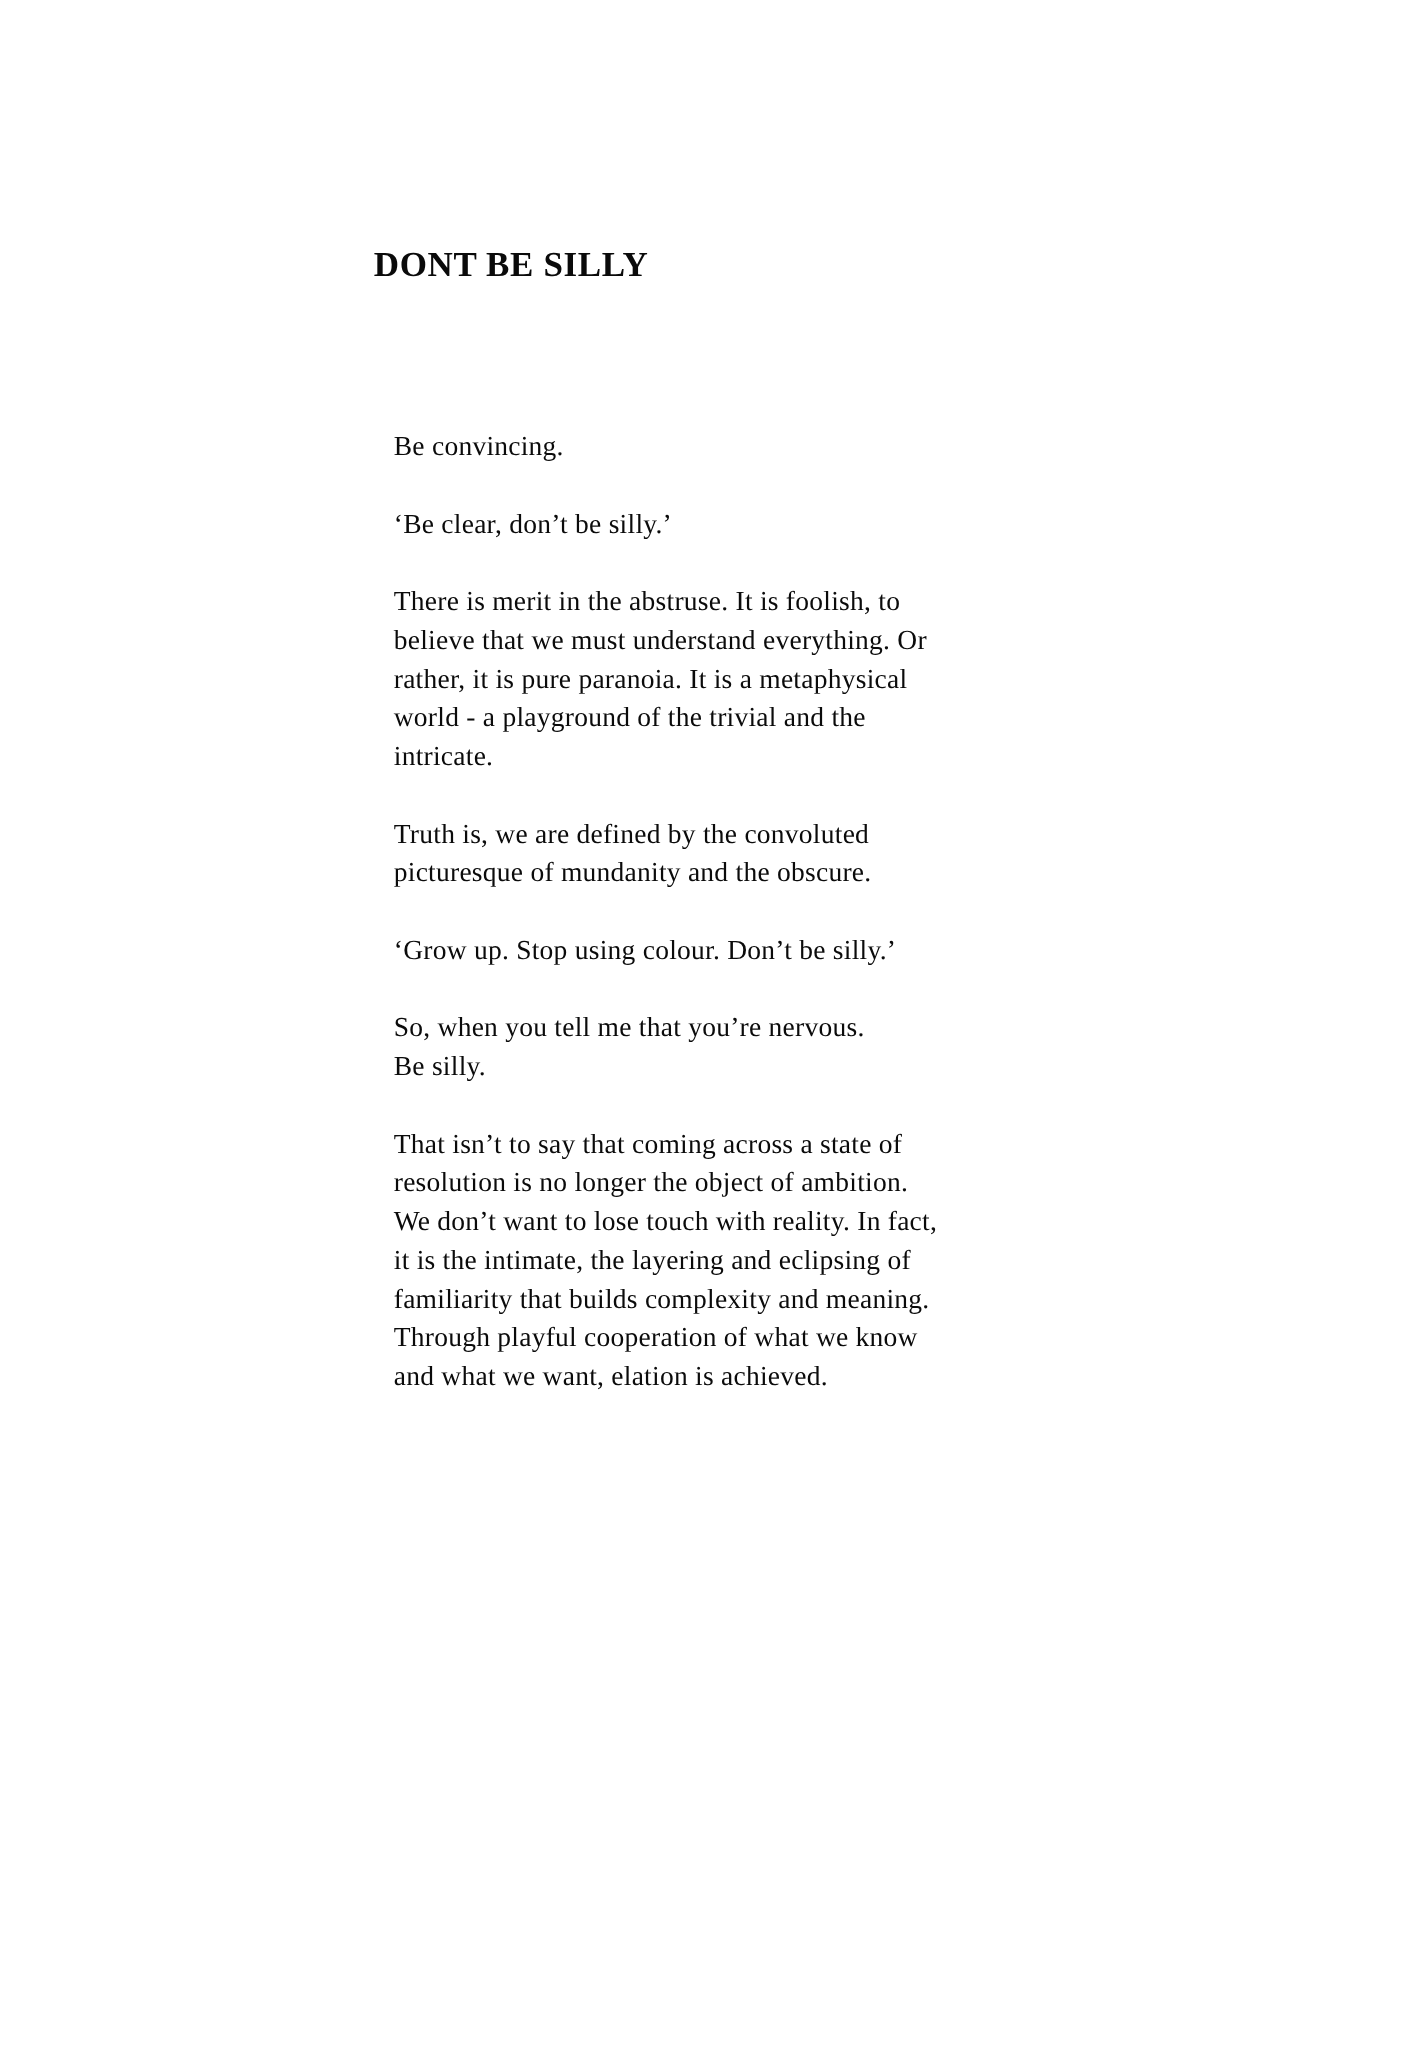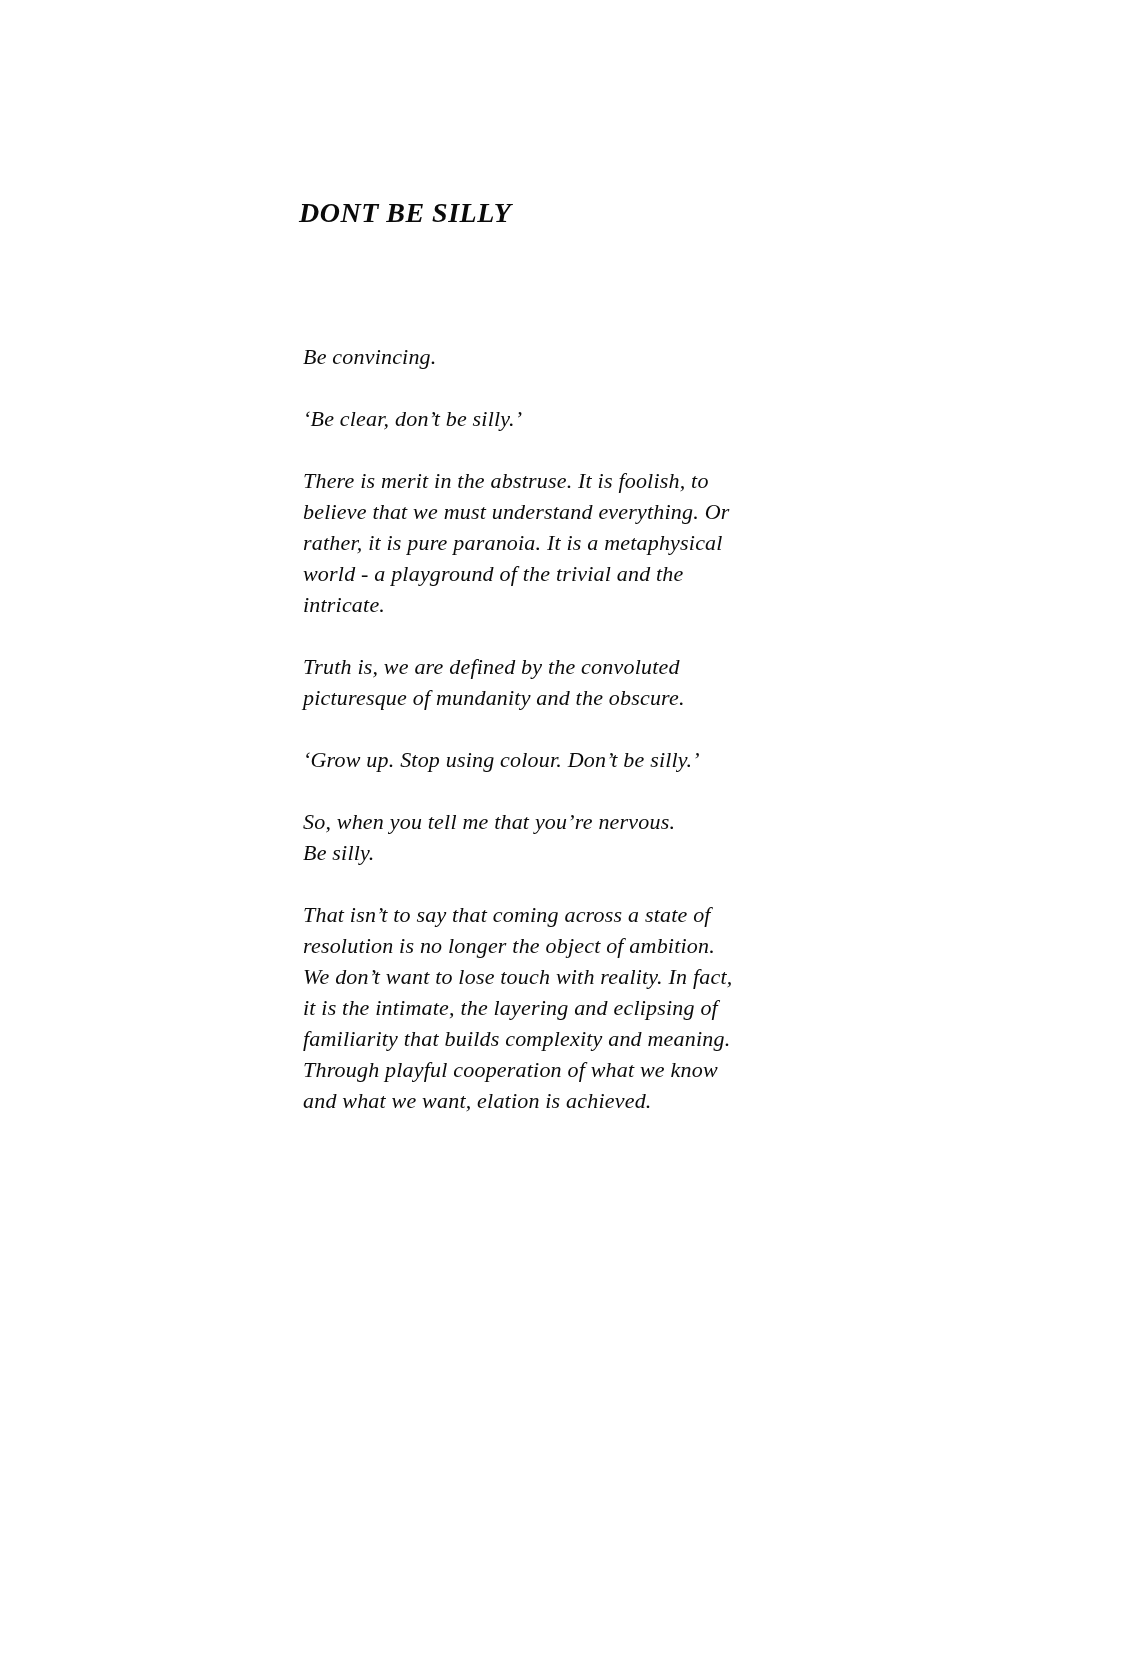--- a/index.html
+++ b/index.html
@@ -8,39 +8,38 @@
     background: #ffffff;
   }
   .page {
     position: relative;
     width: 1142px;
     height: 1654px;
     background: #ffffff;
     overflow: hidden;
     font-family: "Liberation Serif", "DejaVu Serif", serif;
     color: #0b0b0b;
-    font-style: italic;
   }
   .content {
     position: absolute;
     left: 299px;
     top: 197px;
     width: 505px;
   }
   .doc-title {
     font-size: 28px;
     font-weight: bold;
     letter-spacing: 0.5px;
     margin: 0 0 112px 0;
     color: #0a0a0a;
   }
   .body-text p {
     font-size: 22px;
     line-height: 31px;
-    margin: 0 0 31px 4px;
+    margin: 0 0 31px 16px;
     white-space: pre-line;
     letter-spacing: 0.2px;
   }
 </style>
 </head>
 <body>
 
 <div class="page">
   <div class="content">
     <h1 class="doc-title">DONT BE SILLY</h1>

